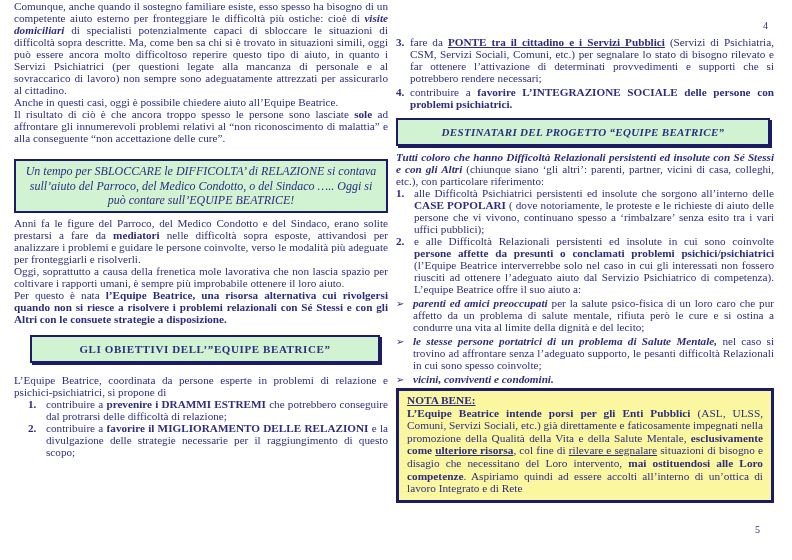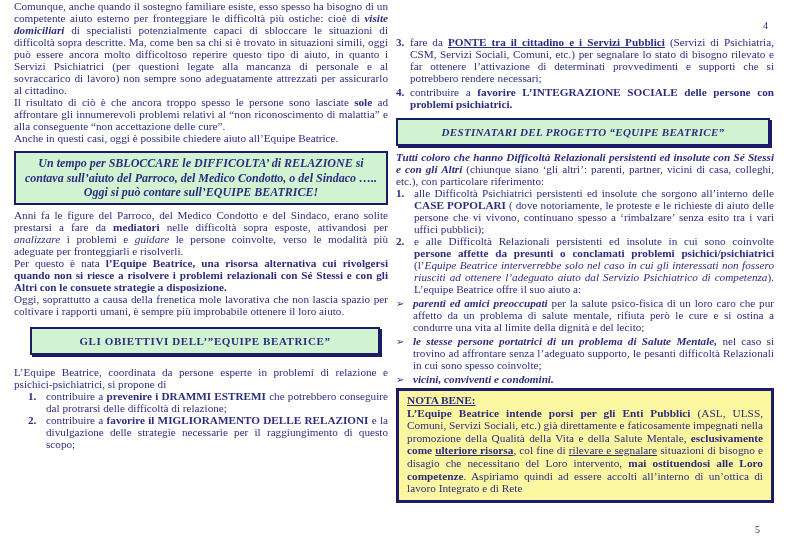--- a/index.html
+++ b/index.html
@@ -4,27 +4,27 @@
 <style>
   html,body{margin:0;padding:0;background:#ffffff;}
   .page{position:relative;width:792px;height:560px;background:#ffffff;overflow:hidden;
         font-family:"Liberation Serif","DejaVu Serif",serif;color:#2d2d80;}
   .col{position:absolute;top:0;font-size:11.2px;line-height:12px;text-align:justify;}
   .col-left{left:14px;width:374px;}
   .col-right{left:396px;width:378px;padding-top:36px;}
   p.para{margin:0;}
   .run-n{}
   .run-b{font-weight:bold;font-family:Liberation Serif, serif;}
-  .run-i{font-style:italic;}
+  .run-i{}
   .run-bi{font-weight:bold;font-style:italic;}
   .run-u{text-decoration:underline;}
   .run-bu{font-weight:bold;text-decoration:underline;}
   .box-green{background:#d2f3d2;border:2px solid #1b1b66;text-align:center;}
-  .box1{font-weight:bold;font-style:italic;font-size:12px;line-height:14.6px;
-        padding:3px 4px;margin:7px 0 4px 0;}
+  .box1{font-weight:normal;font-style:italic;font-size:12px;line-height:14.6px;
+        padding:3px 4px;margin:15px 0 4px 0;}
   .hdr{font-weight:bold;font-size:11px;line-height:16px;padding:4px 2px;
        box-shadow:2px 2px 0 #1b1b66;text-align:center;}
   .hdr-obj{margin:10px 8px 11px 16px;letter-spacing:0.6px;}
   .hdr-dest{font-style:italic;margin:8px 4px 5px 0;letter-spacing:0.3px;}
   .olist{margin:0;}
   .li{display:flex;margin:0;}
   .li .num{flex:0 0 18px;font-weight:bold;}
   .li-left{padding-left:14px;}
   .li-top .num{flex:0 0 14px;}
   .li-body{flex:1;text-align:justify;}
@@ -42,28 +42,28 @@
 </style>
 </head>
 <body>
 
 <div class="page">
 
   <div class="pagenum pagenum-top">4</div>
 
   <div class="col col-left">
     <p class="para"><span class="run-n">Comunque, anche quando il sostegno familiare esiste, esso spesso ha bisogno di un competente aiuto esterno per fronteggiare le difficoltà più ostiche: cioè di </span><span class="run-bi">visite domiciliari</span><span class="run-n"> di specialisti potenzialmente capaci di sbloccare le situazioni di difficoltà sopra descritte. Ma, come ben sa chi si è trovato in situazioni simili, oggi può essere ancora molto difficoltoso reperire questo tipo di aiuto, in quanto i Servizi Psichiatrici (per questioni legate alla mancanza di personale e al sovraccarico di lavoro) non sempre sono adeguatamente attrezzati per assicurarlo al cittadino.</span></p>
+    <p class="para"><span class="run-n">Anche in questi casi, oggi è possibile chiedere aiuto all’Equipe Beatrice.</span></p>
     <p class="para"><span class="run-n">Il risultato di ciò è che ancora troppo spesso le persone sono lasciate </span><span class="run-b">sole</span><span class="run-n"> ad affrontare gli innumerevoli problemi relativi al “non riconoscimento di malattia” e alla conseguente “non accettazione delle cure”.</span></p>
-    <p class="para"><span class="run-n">Anche in questi casi, oggi è possibile chiedere aiuto all’Equipe Beatrice.</span></p>
 
     <div class="box-green box1">Un tempo per SBLOCCARE le DIFFICOLTA’ di RELAZIONE si contava sull’aiuto del Parroco, del Medico Condotto, o del Sindaco ….. Oggi si può contare sull’EQUIPE BEATRICE!</div>
 
     <p class="para"><span class="run-n">Anni fa le figure del Parroco, del Medico Condotto e del Sindaco, erano solite prestarsi a fare da </span><span class="run-b">mediatori</span><span class="run-n"> nelle difficoltà sopra esposte, attivandosi per </span><span class="run-i">analizzare</span><span class="run-n"> i problemi e </span><span class="run-i">guidare</span><span class="run-n"> le persone coinvolte, verso le modalità più adeguate per fronteggiarli e risolverli.</span></p>
+    <p class="para"><span class="run-n">Oggi, soprattutto a causa della frenetica mole lavorativa che non lascia spazio per coltivare i rapporti umani, è sempre più improbabile ottenere il loro aiuto.</span></p>
     <p class="para"><span class="run-n">Per questo è nata </span><span class="run-b">l’Equipe Beatrice, una risorsa alternativa cui rivolgersi quando non si riesce a risolvere i problemi relazionali con Sé Stessi e con gli Altri con le consuete strategie a disposizione.</span></p>
-    <p class="para"><span class="run-n">Oggi, soprattutto a causa della frenetica mole lavorativa che non lascia spazio per coltivare i rapporti umani, è sempre più improbabile ottenere il loro aiuto.</span></p>
 
     <div class="box-green hdr hdr-obj">GLI OBIETTIVI DELL’”EQUIPE BEATRICE”</div>
 
     <p class="para mb8"><span class="run-n">L’Equipe Beatrice, coordinata da persone esperte in problemi di relazione e psichici-psichiatrici, si propone di</span></p>
 
     <div class="olist li-left">
       <div class="li">
         <span class="num">1.</span>
         <span class="li-body"><span class="run-n">contribuire a </span><span class="run-b">prevenire i DRAMMI ESTREMI</span><span class="run-n"> che potrebbero conseguire dal protrarsi delle difficoltà di relazione;</span></span>
       </div>

